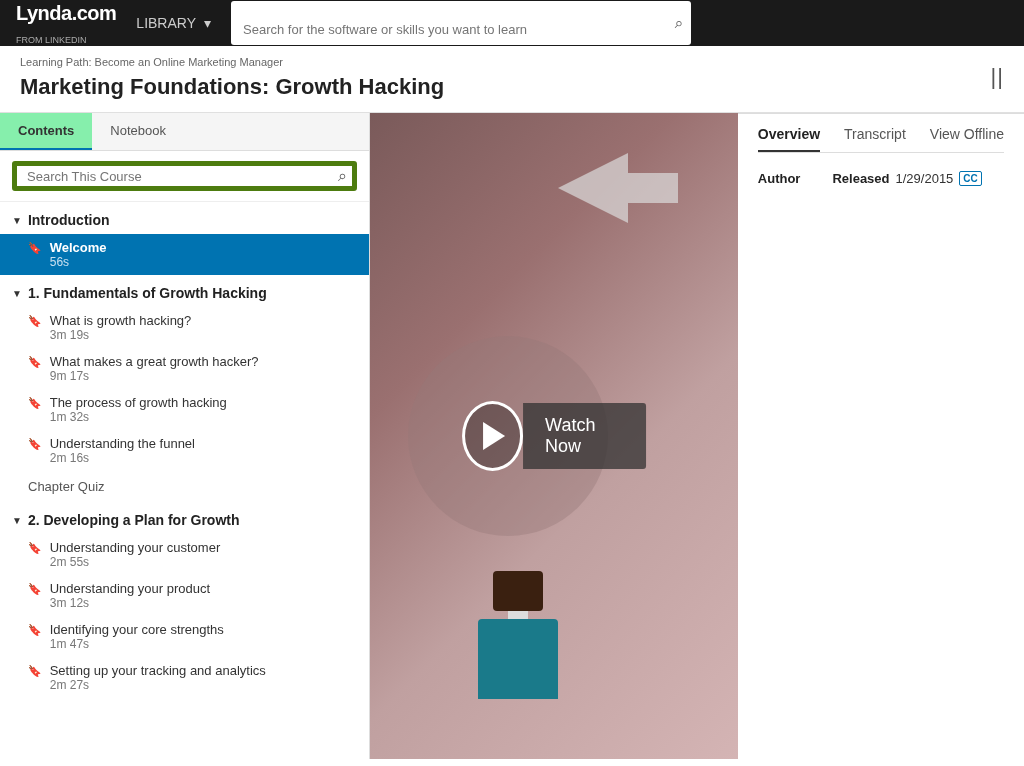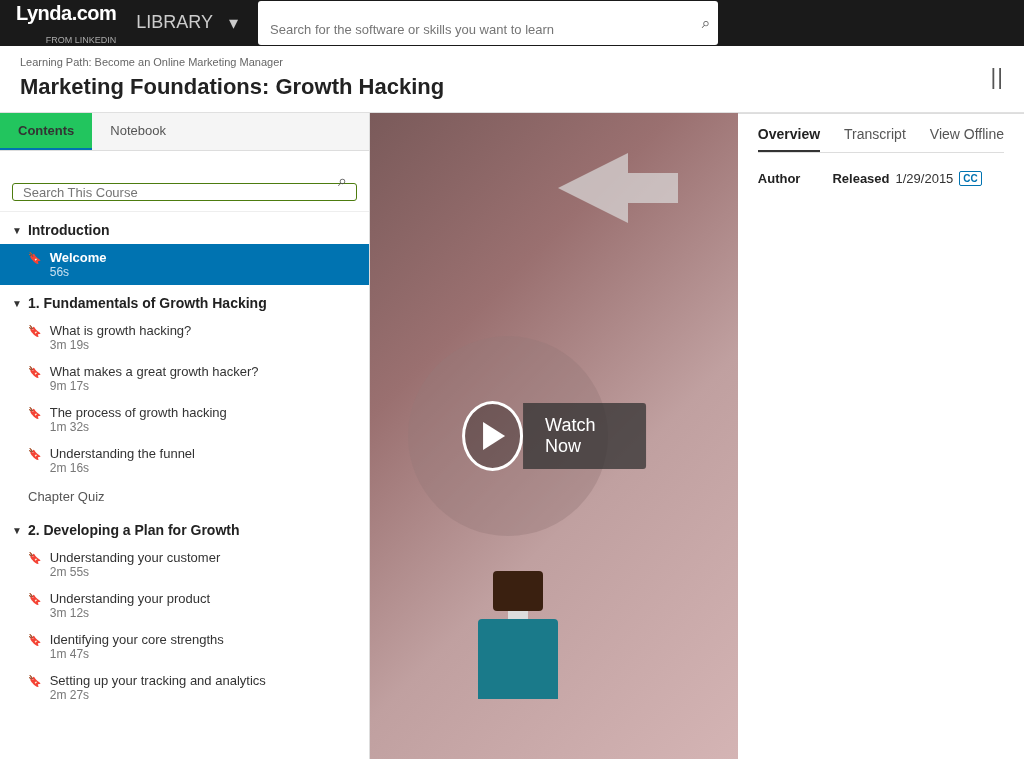--- a/index.html
+++ b/index.html
@@ -22,31 +22,30 @@
     .logo-text {
       color: #fff;
       font-size: 20px;
       font-weight: bold;
       letter-spacing: -0.5px;
     }
     .logo-linkedin {
       color: #aaa;
       font-size: 9px;
       margin-top: 10px;
-      text-align: right;
     }
     .library-btn {
       color: #ccc;
-      font-size: 18px;
+      font-size: 14px;
       background: none;
       border: none;
       cursor: pointer;
       display: flex;
       align-items: flex-start;
-      gap: 16px;
+      gap: 8px;
       padding: 0 8px;
     }
     .search-container {
       flex: 1;
       max-width: 460px;
       position: relative;
     }
     .search-input-nav {
       width: 100%;
       height: 44px;
@@ -120,42 +119,41 @@
       font-size: 13px;
       cursor: pointer;
       border-bottom: 2px solid transparent;
       background: none;
       border-top: none;
       border-left: none;
       border-right: none;
       color: #555;
     }
     .sidebar-tab.active {
-      background: #22c55e;
+      background: #86efac;
       border-bottom: 2px solid #0073b1;
       color: #333;
       font-weight: 600;
     }
     .search-course-container {
       padding: 10px 12px;
       border-bottom: 1px solid #eee;
       display: flex;
       align-items: center;
       gap: 8px;
       position: relative;
     }
     .search-course-input {
       width: 100%;
-      height: 18px;
-      border: 1px solid #4d7c0f;
+      height: 30px;
+      border: 5px solid #4d7c0f;
       border-radius: 3px;
       padding: 0 36px 0 10px;
       font-size: 13px;
       color: #888;
-      margin-top: 22px;
     }
     .search-course-icon {
       position: absolute;
       right: 22px;
       top: 50%;
       transform: translateY(-50%);
       font-size: 16px;
       color: #555;
       cursor: pointer;
     }

